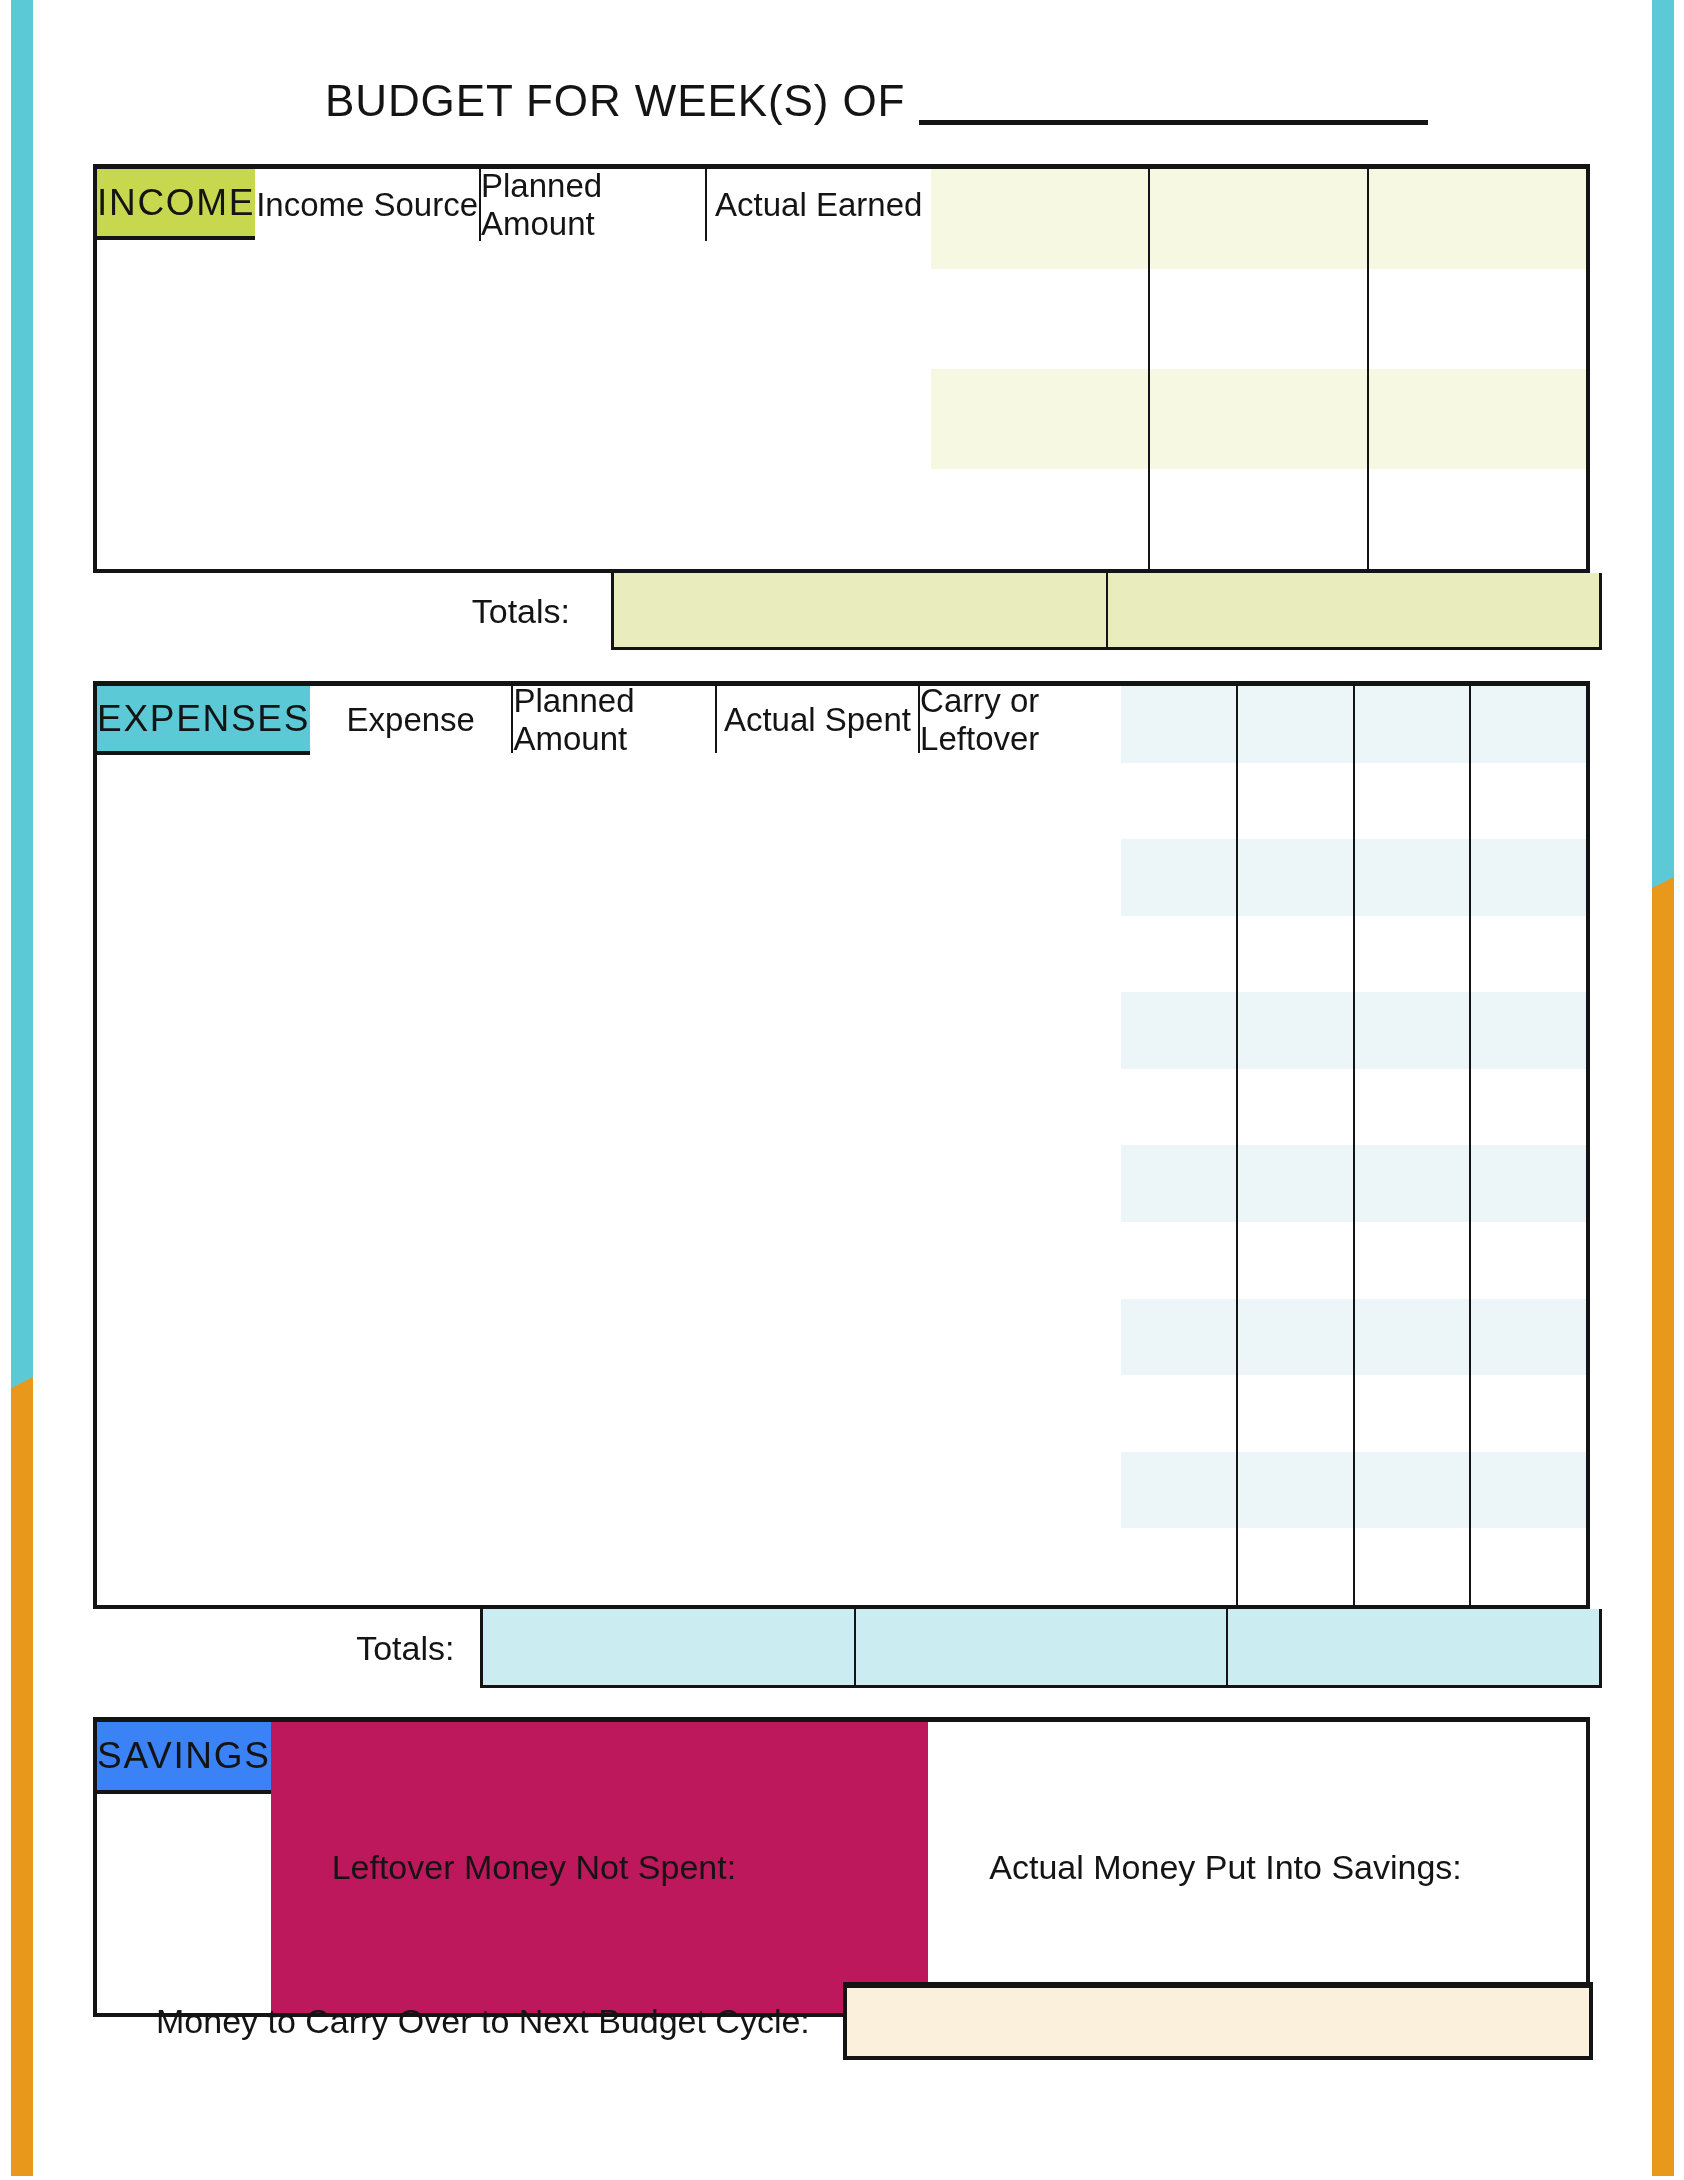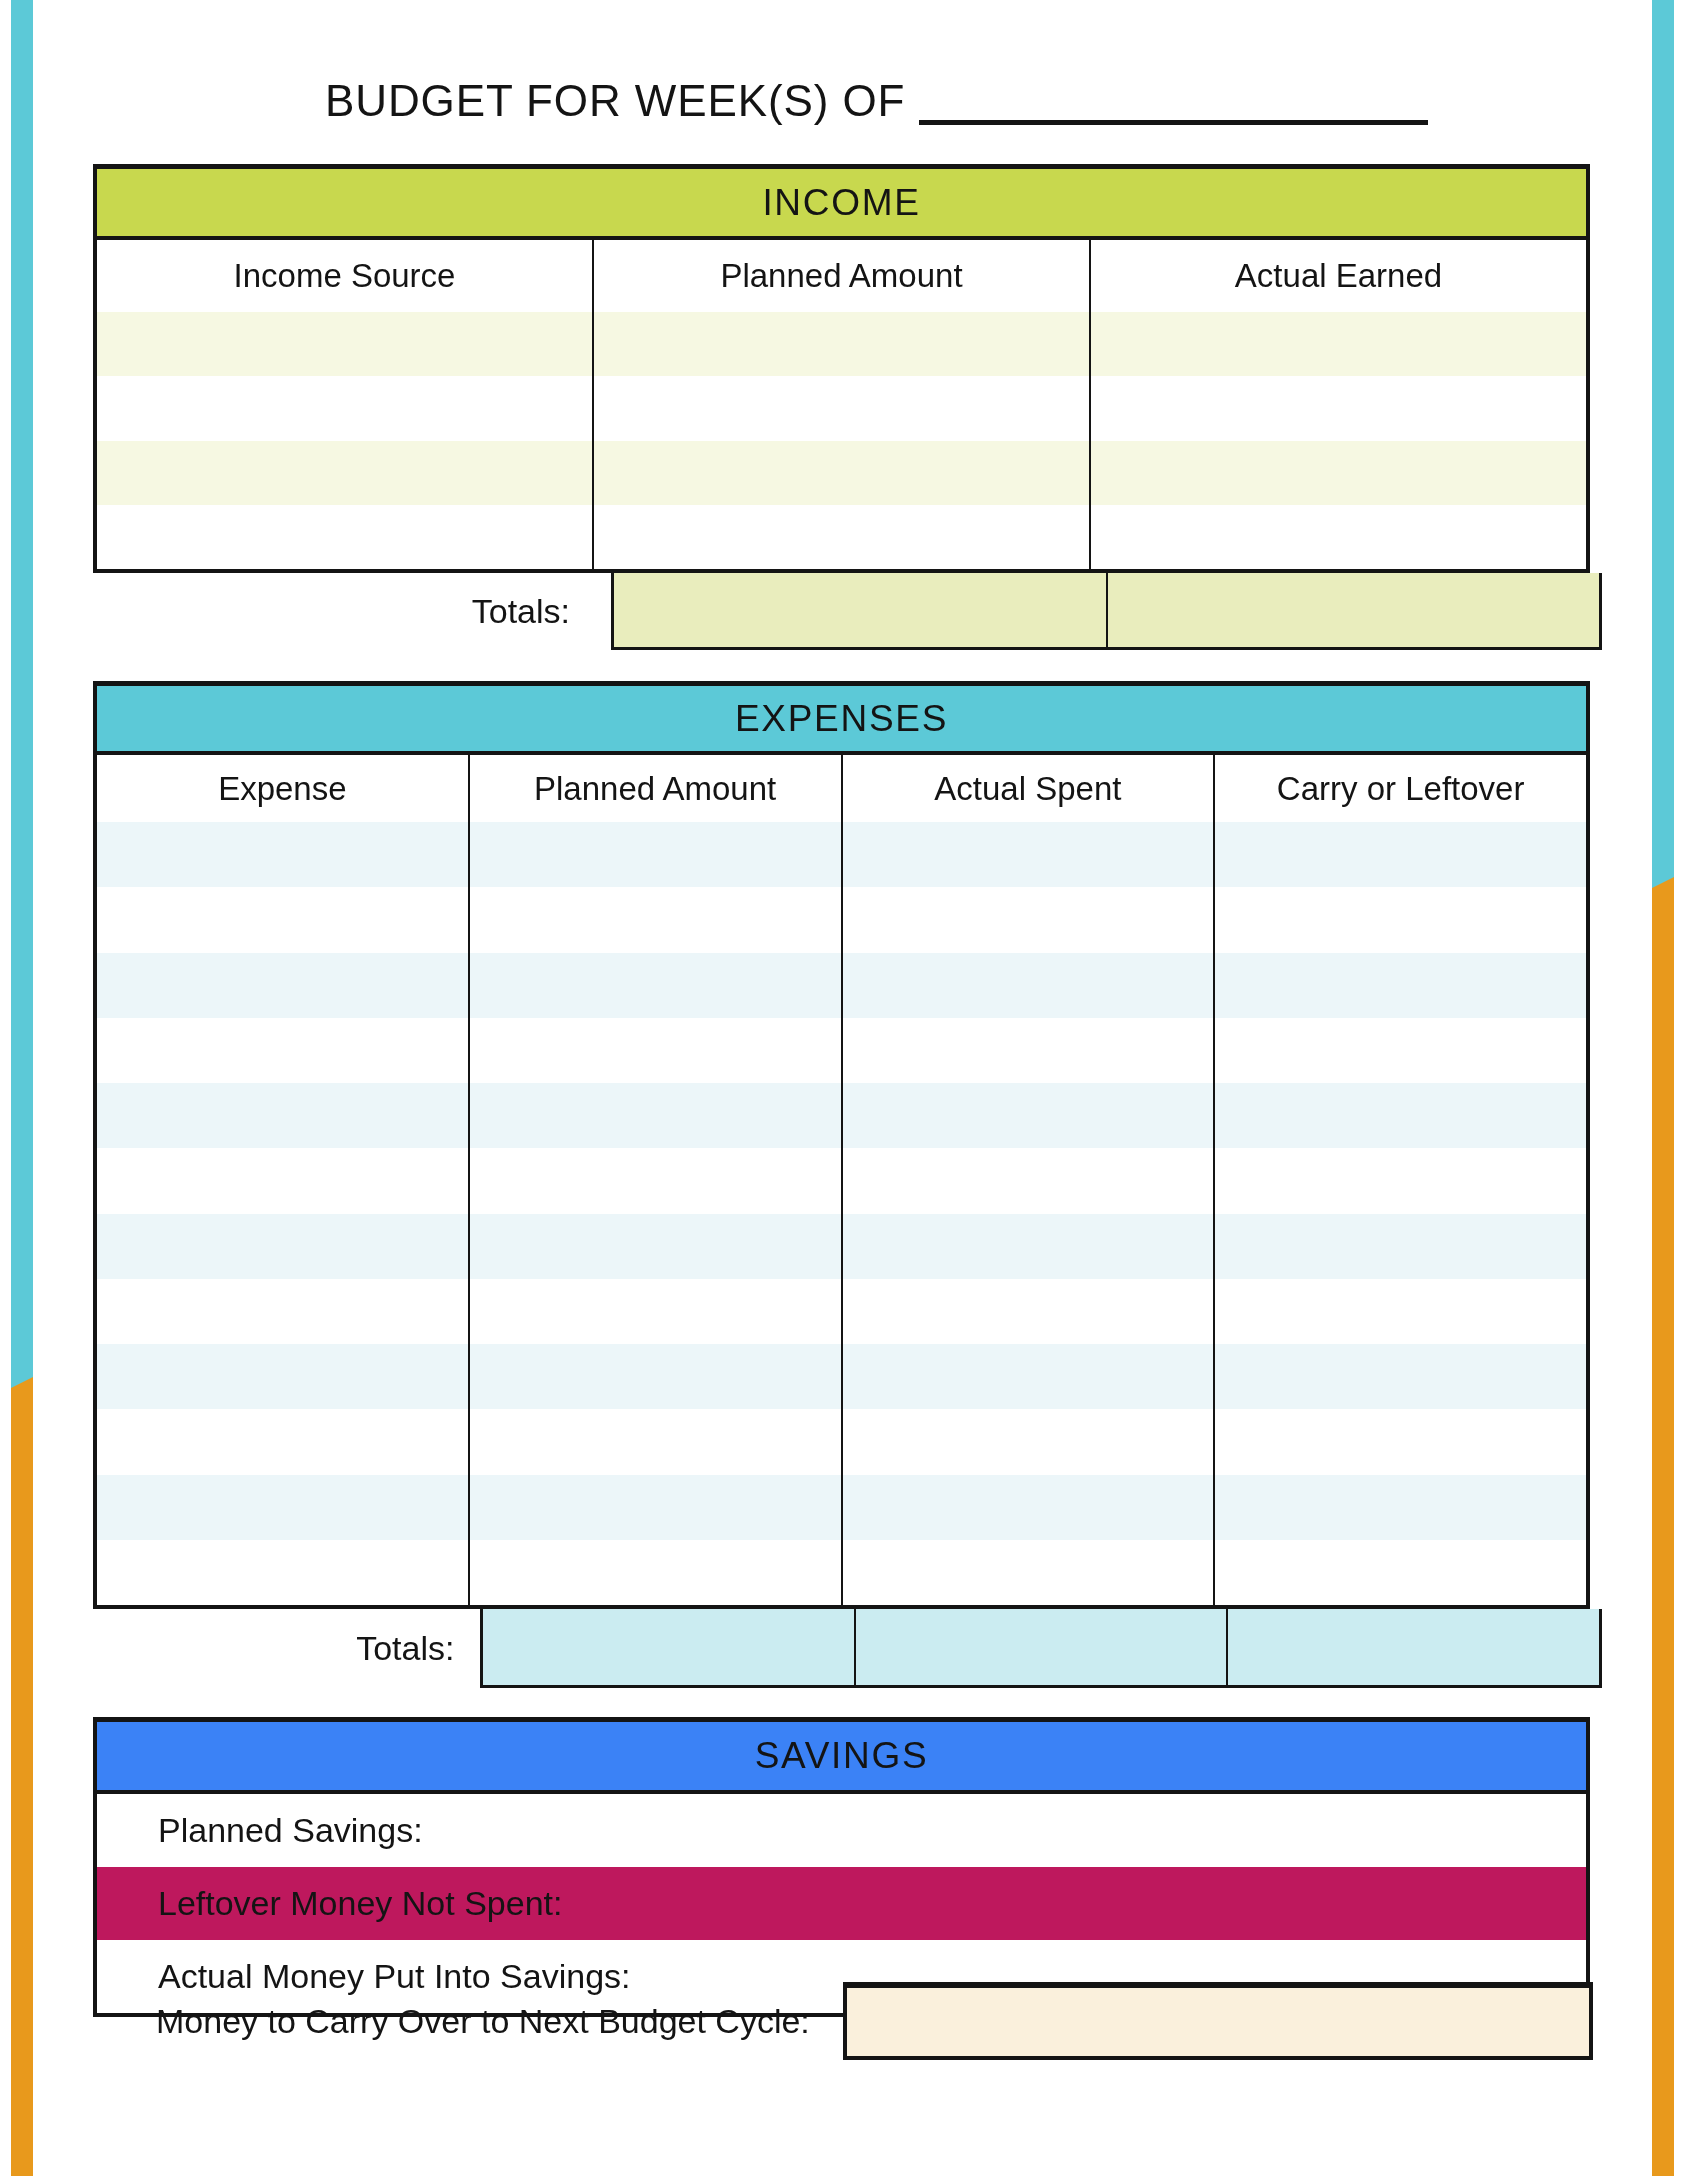--- a/index.html
+++ b/index.html
@@ -21,21 +21,21 @@
     position:absolute;left:325px;top:72px;display:flex;align-items:flex-end;
     font-size:44px;font-weight:500;letter-spacing:0.9px;white-space:nowrap;line-height:1.1;
   }
   .rule{display:inline-block;width:509px;margin-left:13.6px;height:48px;
     border-bottom:5.1px solid #141414;}
 
   
   .table{
     position:absolute;left:93px;width:1497px;box-sizing:border-box;background:#fff;
     border:4.3px solid #141414;border-top-width:5.1px;
-    display:flex;flex-direction:column;
+    display:flex;
   }
   .band{
     flex:none;border-bottom:4.3px solid #141414;background:#eee;
     display:flex;align-items:center;justify-content:center;
     font-size:37px;letter-spacing:1.7px;
   }
   .colhead{display:flex;flex:none;}
   .cell{flex:1;display:flex;align-items:center;justify-content:center;font-size:33px;}
   .divl{border-left:2.6px solid #141414;}
   .rows{flex:1;display:flex;flex-direction:column;}
@@ -227,24 +227,20 @@
     <div class="tcell"></div>
     <div class="tcell divl"></div>
     <div class="tcell divl"></div>
   </div>
 </div>
 
 <div class="table savings-table">
   <div class="band">
     <span>SAVINGS</span>
   </div>
-  <div class="srow">
-    <span>Planned Savings:</span>
-    <span class="svalue"></span>
-  </div>
   <div class="srow alt">
     <span>Leftover Money Not Spent:</span>
     <span class="svalue"></span>
   </div>
   <div class="srow">
     <span>Actual Money Put Into Savings:</span>
     <span class="svalue"></span>
   </div>
 </div>
 

